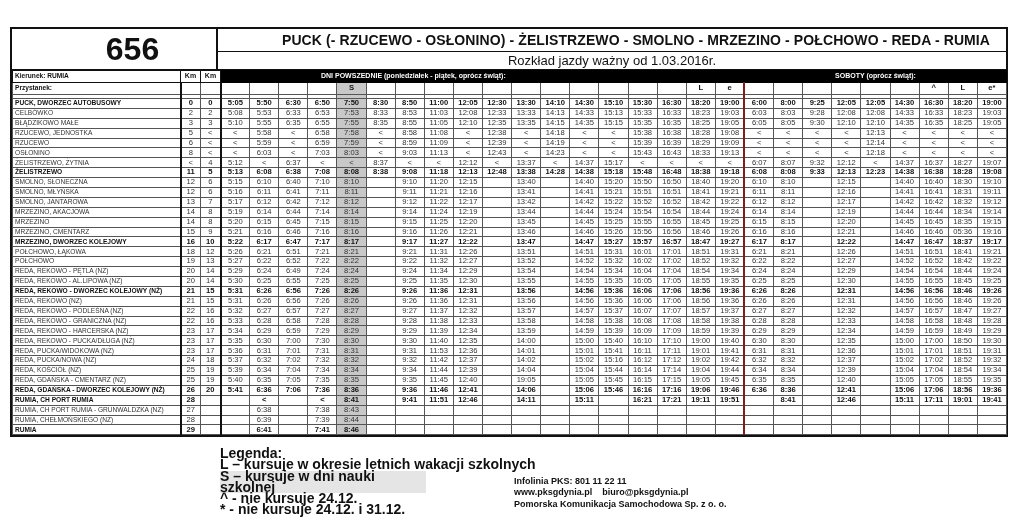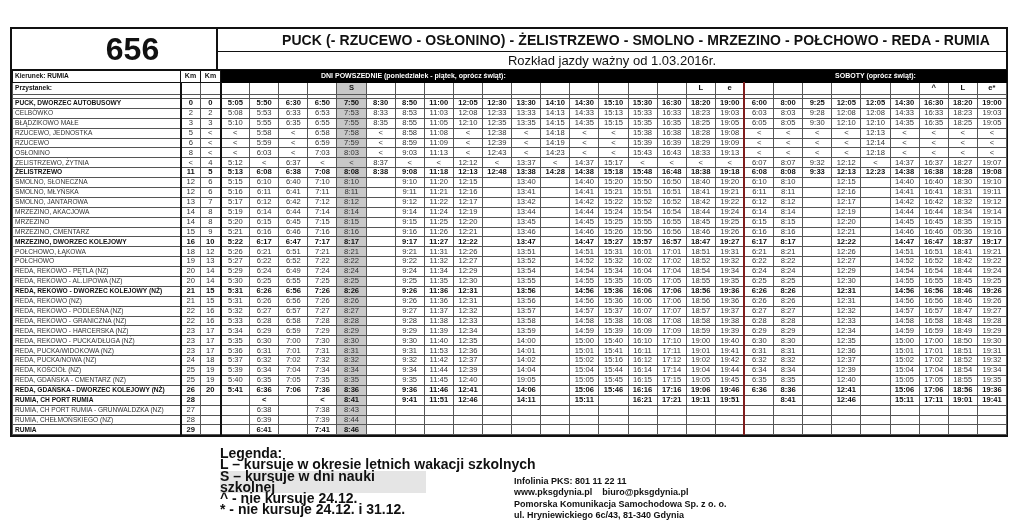--- a/index.html
+++ b/index.html
@@ -1243,14 +1243,13 @@
   <div>L – kursuje w okresie letnich wakacji szkolnych</div>
   <div><span class="hl">S – kursuje w dni nauki szkolnej</span></div>
   <div>^ - nie kursuje 24.12.</div>
   <div>* - nie kursuje 24.12. i 31.12.</div>
 </div>
 
 <div class="info">
   <div>Infolinia PKS: 801 11 22 11</div>
   <div style="white-space:pre">www.pksgdynia.pl    biuro@pksgdynia.pl</div>
   <div>Pomorska Komunikacja Samochodowa Sp. z o. o.</div>
-  <div>ul. Hryniewickiego 6c/43, 81-340 Gdynia</div>
 </div>
 
 </body></html>

